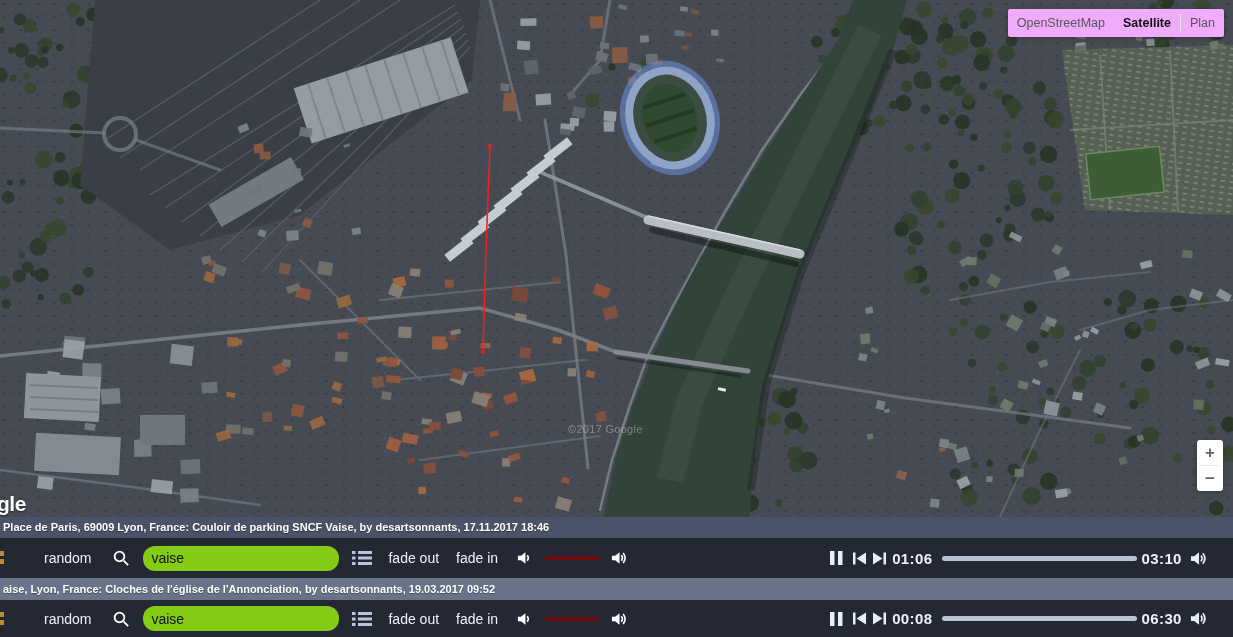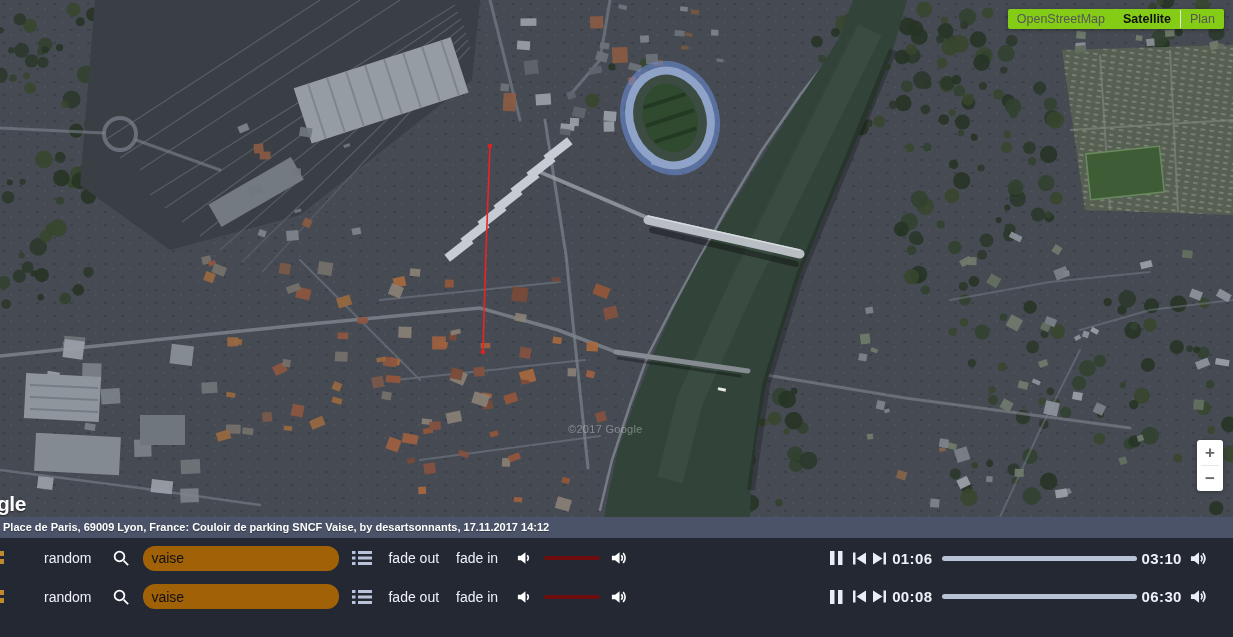--- a/index.html
+++ b/index.html
@@ -6,21 +6,21 @@
   *{box-sizing:border-box;font-family:"Liberation Sans",sans-serif;}
   #app{position:relative;width:1233px;height:637px;overflow:hidden;background:#232833;}
 
   
   #map{position:relative;width:1233px;height:517px;overflow:hidden;background:#42474f;}
   #map-svg{position:absolute;left:0;top:0;}
   #watermark{position:absolute;left:568px;top:423px;color:rgba(255,255,255,.34);font-size:11px;letter-spacing:.3px;}
   #glogo{position:absolute;left:-3px;bottom:1px;color:#fff;font-size:21px;font-weight:bold;letter-spacing:-.5px;text-shadow:0 1px 2px rgba(0,0,0,.55);}
 
   
-  #maptype{position:absolute;top:9px;right:9px;height:20px;background:#84cc16;border-radius:2px;
+  #maptype{position:absolute;top:9px;right:9px;height:28px;background:#f0abfc;border-radius:2px;
     box-shadow:0 1px 4px rgba(0,0,0,.3);display:flex;align-items:center;font-size:12.5px;}
   #maptype .opt{padding:0 9px;color:#565656;cursor:pointer;line-height:28px;}
   #maptype .opt.active{color:#111;font-weight:bold;}
   #maptype .sep{width:1px;height:18px;background:#e6e6e6;}
 
   
   #zoomctl{position:absolute;top:440px;right:10px;width:26px;background:#fff;border-radius:3px;
     box-shadow:0 1px 4px rgba(0,0,0,.3);display:flex;flex-direction:column;align-items:stretch;}
   #zoomctl .zbtn{height:25px;line-height:25px;text-align:center;color:#666;font-size:17px;font-weight:bold;cursor:pointer;}
   #zoomctl .zdiv{height:1px;background:#e8e8e8;margin:0 4px;}
@@ -36,21 +36,21 @@
   .statusbar.alt{height:22px;line-height:22px;background:#6a7389;}
 
   
   .playerbar{height:40px;background:#232833;display:flex;align-items:center;position:relative;color:#eef2f8;}
   .playerbar.short{height:37px;}
   .edge-ic{position:absolute;left:0;top:50%;margin-top:-7px;width:4px;height:14px;}
   .edge-ic i{display:block;width:4px;height:5px;background:#c08a2e;margin-bottom:3px;}
   .p-random{margin-left:44px;font-size:14px;font-weight:normal;cursor:pointer;}
   .ic{display:inline-flex;align-items:center;cursor:pointer;}
   .ic-search{margin-left:21px;}
-  .p-input{margin-left:13px;width:196px;height:25px;border:none;border-radius:12px;background:#a16207;color:#111;font-size:14px;padding:0 8px;outline:none;}
+  .p-input{margin-left:13px;width:196px;height:25px;border:none;border-radius:12px;background:#84cc16;color:#111;font-size:14px;padding:0 8px;outline:none;}
   .ic-list{margin-left:13px;}
   .p-fade{margin-left:16px;font-size:14px;cursor:pointer;}
   .p-fade + .p-fade{margin-left:17px;}
   .ic-spk-q{margin-left:19px;}
   .vol-track{margin-left:11px;width:56px;height:4px;background:#6e0d0d;border-radius:2px;overflow:hidden;cursor:pointer;}
   .vol-fill{height:100%;background:#b31313;}
   .ic-spk-l{margin-left:11px;}
   .ic-pause{margin-left:200px;}
   .ic-prev{margin-left:8px;}
   .ic-next{margin-left:5px;}
@@ -681,21 +681,21 @@
     </div>
 
     <div id="zoomctl">
       <div class="zbtn">+</div>
       <div class="zdiv"></div>
       <div class="zbtn">−</div>
     </div>
 
   </div>
 
-  <div class="statusbar">Place de Paris, 69009 Lyon, France: Couloir de parking SNCF Vaise, by desartsonnants, 17.11.2017 14:12</div>
+  <div class="statusbar">Place de Paris, 69009 Lyon, France: Couloir de parking SNCF Vaise, by desartsonnants, 17.11.2017 18:46</div>
 
   <div class="playerbar">
     <div class="edge-ic">
         <i></i>
         <i></i>
       </div>
     <span class="p-random">random</span>
     <span class="ic ic-search">
       <svg width="18" height="18" viewBox="0 0 24 24" fill="none" stroke="#fff" stroke-width="2.4">
           <circle cx="10" cy="10" r="6.5"></circle>
@@ -756,20 +756,21 @@
     <span class="p-time">03:10</span>
     <span class="ic ic-spk-r">
       <svg width="19" height="17" viewBox="0 0 20 16" fill="#e8eef8">
           <polygon points="1,5.5 4.5,5.5 9.5,1.5 9.5,14.5 4.5,10.5 1,10.5"></polygon>
           <path d="M11.5,5 Q14,8 11.5,11" stroke="#e8eef8" stroke-width="1.8" fill="none"></path>
           <path d="M13.5,2.5 Q17.8,8 13.5,13.5" stroke="#e8eef8" stroke-width="1.8" fill="none"></path>
         </svg>
     </span>
   </div>
 
+  <div class="statusbar alt">aise, Lyon, France: Cloches de l'église de l'Annonciation, by desartsonnants, 19.03.2017 09:52</div>
 
   <div class="playerbar short">
     <div class="edge-ic">
         <i></i>
         <i></i>
       </div>
     <span class="p-random">random</span>
     <span class="ic ic-search">
       <svg width="18" height="18" viewBox="0 0 24 24" fill="none" stroke="#fff" stroke-width="2.4">
           <circle cx="10" cy="10" r="6.5"></circle>

